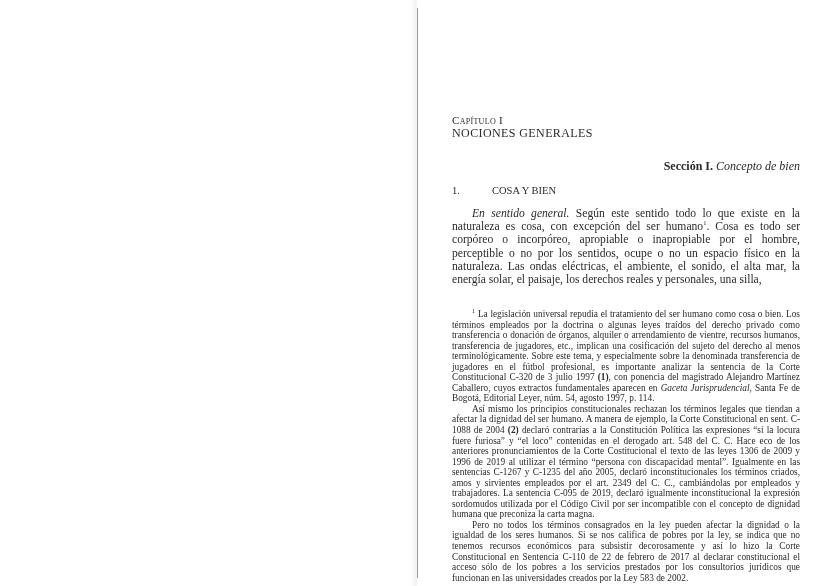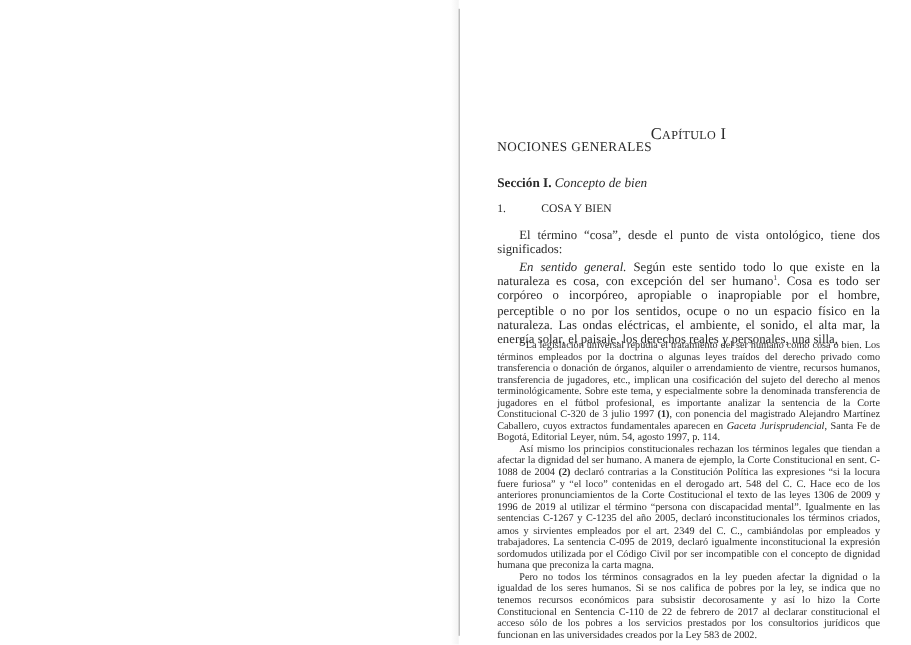--- a/index.html
+++ b/index.html
@@ -21,29 +21,29 @@
   .gutter-shadow {
     position: absolute; left: 410px; top: 0; width: 7px; height: 586px;
     background: linear-gradient(to right, #ffffff, #f3f3f3);
   }
   .page-right {
     position: absolute; left: 418px; top: 0; width: 410px; height: 586px;
     background: #ffffff;
   }
   .chapter-label {
     position: absolute; left: 452px; width: 348px; top: 114px;
-    text-align: center; font-size: 15px; font-variant: small-caps; letter-spacing: 0.3px;
+    text-align: left; font-size: 11px; font-variant: small-caps; letter-spacing: 0.3px;
   }
   .chapter-title {
     position: absolute; left: 452px; width: 348px; top: 126px;
     text-align: left; font-size: 12px; letter-spacing: 0.4px;
   }
   .section-title {
     position: absolute; left: 452px; width: 348px; top: 159px;
-    text-align: left; font-size: 12px;
+    text-align: right; font-size: 12px;
   }
   .section-title b { font-weight: bold; }
   .section-title i { font-style: italic; }
   .heading {
     position: absolute; top: 185px; font-size: 10.5px;
   }
   .heading .num { position: absolute; left: 452px; }
   .heading .txt { position: absolute; left: 492px; white-space: nowrap; }
   .body {
     position: absolute; left: 452px; width: 348px; top: 207px;
@@ -76,21 +76,20 @@
   <b>Sección I.</b>
   <i>Concepto de bien</i>
 </div>
 
 <div class="heading">
   <span class="num">1.</span>
   <span class="txt">COSA Y BIEN</span>
 </div>
 
 <div class="body">
-  <p>El término “cosa”, desde el punto de vista ontológico, tiene dos significados:</p>
   <p><i>En sentido general.</i><span>  Según este sentido todo lo que existe en la naturaleza es cosa, con excepción del ser humano</span><sup>1</sup><span>.  Cosa es todo ser corpóreo o incorpóreo, apropiable o inapropiable por el hombre, perceptible o no por los sentidos, ocupe o no un espacio físico en la naturaleza.  Las ondas eléctricas, el ambiente, el sonido, el alta mar, la energía solar, el paisaje, los derechos reales y personales, una silla,</span></p>
 </div>
 
 <div class="foot">
   <p><sup>1</sup><span> La legislación universal repudia el tratamiento del ser humano como cosa o bien. Los términos empleados por la doctrina o algunas leyes traídos del derecho privado como transferencia o donación de órganos, alquiler o arrendamiento de vientre, recursos humanos, transferencia de jugadores, etc., implican una cosificación del sujeto del derecho al menos terminológicamente. Sobre este tema, y especialmente sobre la denominada transferencia de jugadores en el fútbol profesional, es importante analizar la sentencia de la Corte Constitucional C-320 de 3 julio 1997 </span><b>(1)</b><span>, con ponencia del magistrado Alejandro Martínez Caballero, cuyos extractos fundamentales aparecen en </span><i>Gaceta Jurisprudencial</i><span>, Santa Fe de Bogotá, Editorial Leyer, núm. 54, agosto 1997, p. 114.</span></p>
   <p><span>Así mismo los principios constitucionales rechazan los términos legales que tiendan a afectar la dignidad del ser humano. A manera de ejemplo, la Corte Constitucional en sent. C-1088 de 2004 </span><b>(2)</b><span> declaró contrarias a la Constitución Política las expresiones “si la locura fuere furiosa” y “el loco” contenidas en el derogado art. 548 del C. C. Hace eco de los anteriores pronunciamientos de la Corte Costitucional el texto de las leyes 1306 de 2009 y 1996 de 2019 al utilizar el término “persona con discapacidad mental”. Igualmente en las sentencias C-1267 y C-1235 del año 2005, declaró inconstitucionales los términos criados, amos y sirvientes empleados por el art. 2349 del C. C., cambiándolas por empleados y trabajadores. La sentencia C-095 de 2019, declaró igualmente inconstitucional la expresión sordomudos utilizada por el Código Civil por ser incompatible con el concepto de dignidad humana que preconiza la carta magna.</span></p>
   <p>Pero no todos los términos consagrados en la ley pueden afectar la dignidad  o la igualdad de los seres humanos. Si se nos califica de pobres por la ley, se indica que no tenemos recursos económicos para subsistir decorosamente y así lo hizo la Corte Constitucional en Sentencia C-110  de 22 de febrero de 2017 al declarar constitucional  el acceso sólo de los pobres a los servicios prestados por  los consultorios jurídicos que funcionan en las universidades  creados por la Ley 583 de 2002.</p>
 </div>
 
 </body></html>

